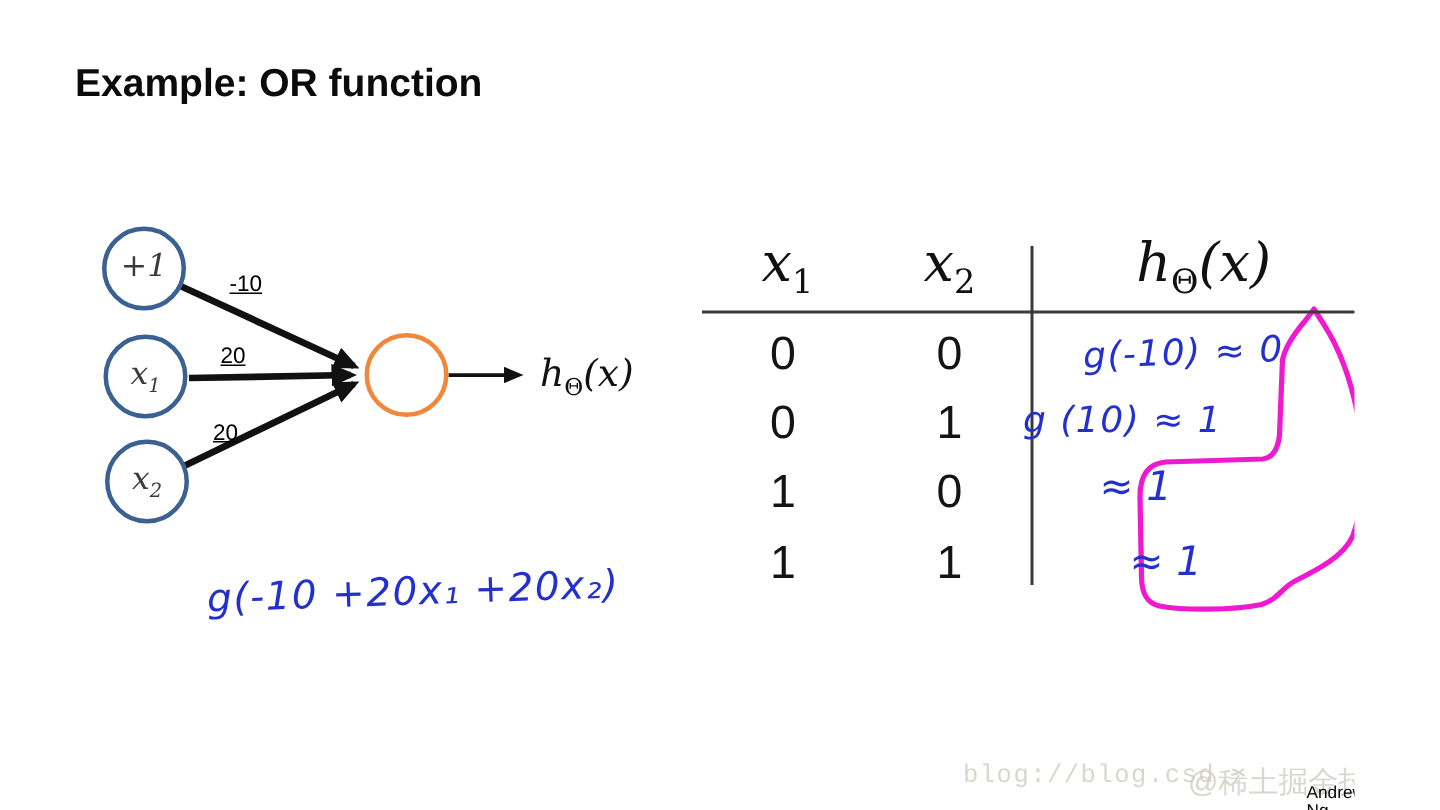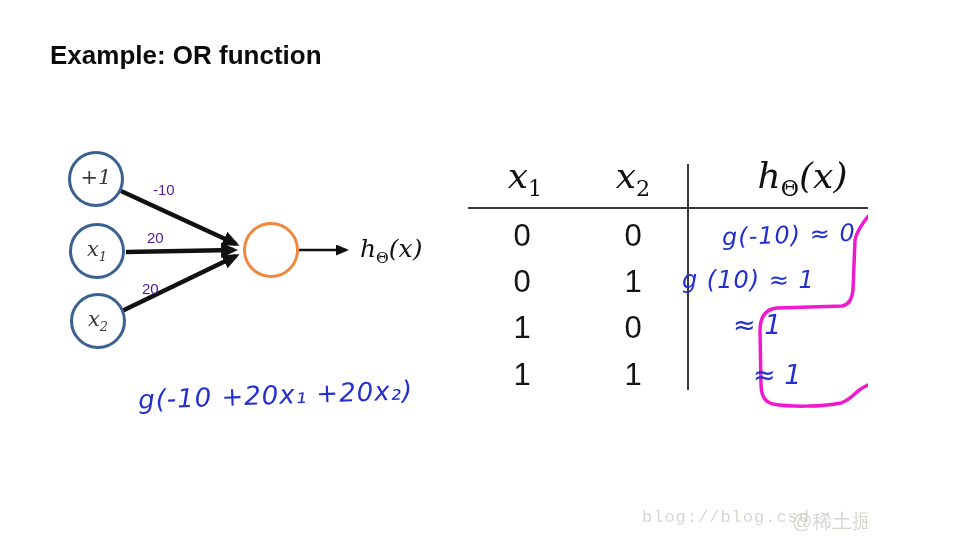--- a/index.html
+++ b/index.html
@@ -1,35 +1,35 @@
 <!DOCTYPE html>
 <html style="--node-border: #3A6191; --output-node-border: #F0883C; --ink-blue: #2330CE; --ink-magenta: #EF1AD0;"><head>
 <meta charset="utf-8">
 <style>
   html,body { margin:0; padding:0; background:#fff; }
   .slide { position:relative; width:868px; height:540px; background:#ffffff; overflow:hidden;
-           font-family:"Liberation Sans", sans-serif; }
+           font-family:"Liberation Sans", sans-serif;padding-left:35px; }
 
   .title { position:absolute; left:50px; top:40px; margin:0; font-size:26px; font-weight:700;
            color:#0b0b0b; font-family:"Liberation Sans", sans-serif; }
 
   svg.overlay { position:absolute; left:0; top:0; width:960px; height:540px; pointer-events:none; }
   .edge { stroke:#111; stroke-width:4.5; }
   .out-arrow { stroke:#111; stroke-width:2.5; }
   .loop { stroke:var(--ink-magenta,#EF1AD0); stroke-width:3.5; fill:none;
           stroke-linecap:round; stroke-linejoin:round; }
 
   .node { position:absolute; width:56px; height:56px; border-radius:50%;
           border:3px solid var(--node-border,#3A6191); box-sizing:border-box;
           display:flex; align-items:center; justify-content:center; background:#fff; }
   .node.output-node { border:3.5px solid var(--output-node-border,#F0883C); }
   .nlabel { font-family:"DejaVu Serif", serif; font-style:italic; font-size:21px; color:#3a3a3a; }
   sub { font-size:0.62em; }
 
-  .wlabel { position:absolute; font-size:15px; color:#4c1d95; }
+  .wlabel { position:absolute; font-size:15px; color:#000000;text-decoration:underline; }
 
   .mathlabel { position:absolute; font-family:"DejaVu Serif", serif; font-size:25px; color:#111; }
   .mathlabel i { font-style:italic; }
 
   .hdr { position:absolute; top:155px; font-family:"DejaVu Serif", serif; font-size:36px;
          color:#111; text-align:center; }
   .hdr i { font-style:italic; }
 
   .hline { position:absolute; left:468px; top:207px; width:440px; height:2px; background:#3a3a3a; }
   .vline { position:absolute; left:687px; top:164px; width:2px; height:226px; background:#3a3a3a; }

